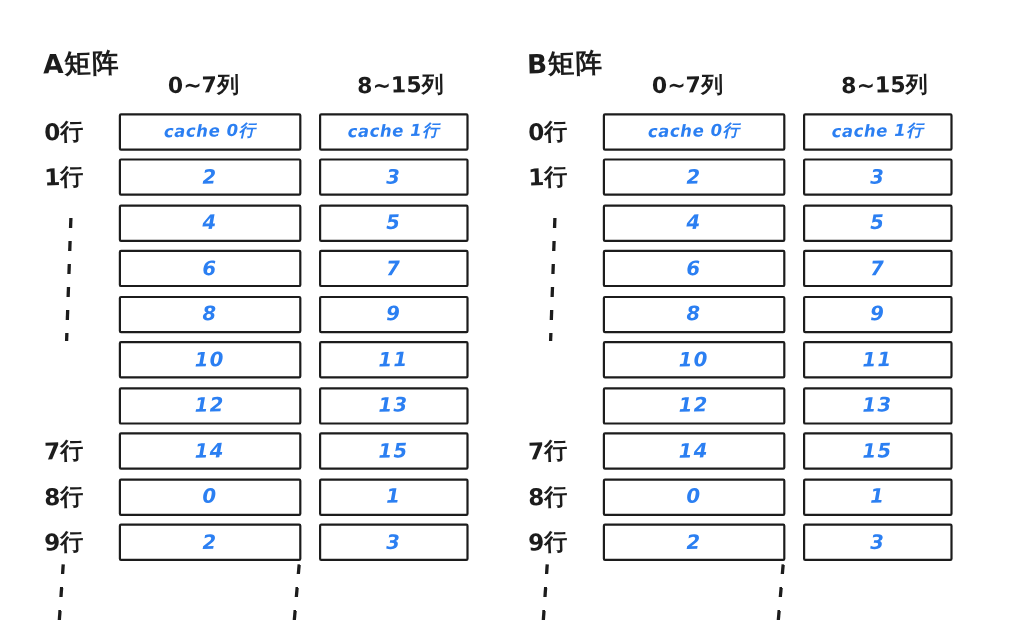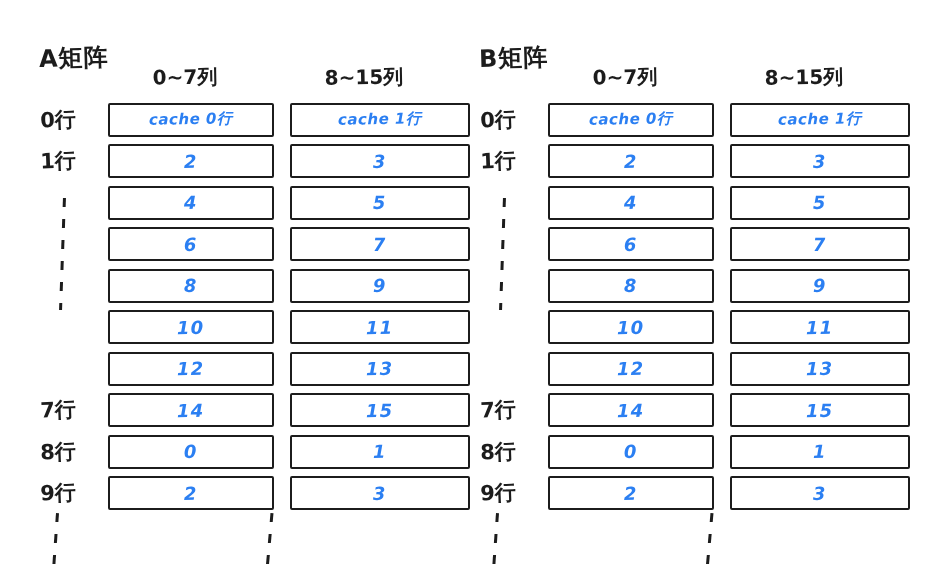--- a/index.html
+++ b/index.html
@@ -29,21 +29,21 @@
     position:absolute; left:0; top:50%; transform:translateY(-50%) rotate(-2deg);
     width:86px; text-align:center; font-size:21px; font-weight:700;
     white-space:nowrap;
   }
   .cell {
     position:absolute; top:3.5px; height:34px; box-sizing:border-box;
     border:2.5px solid var(--ink); border-radius:2px; background:var(--bg);
     display:flex; align-items:center; justify-content:center;
   }
   .cell1 { left:93px; width:166px; }
-  .cell2 { left:275px; width:180px; }
+  .cell2 { left:275px; width:136px; }
   .ctext {
     color:var(--blue); font-size:18px; font-weight:700; font-style:italic;
     letter-spacing:1px; white-space:nowrap; transform:rotate(-1deg);
   }
   .mrow[data-row="0"] .ctext { font-size:15px; letter-spacing:0.5px; }
 
   .dash {
     position:absolute; width:3px;
     background:repeating-linear-gradient(180deg, var(--ink) 0 9px, transparent 9px 21px);
   }

